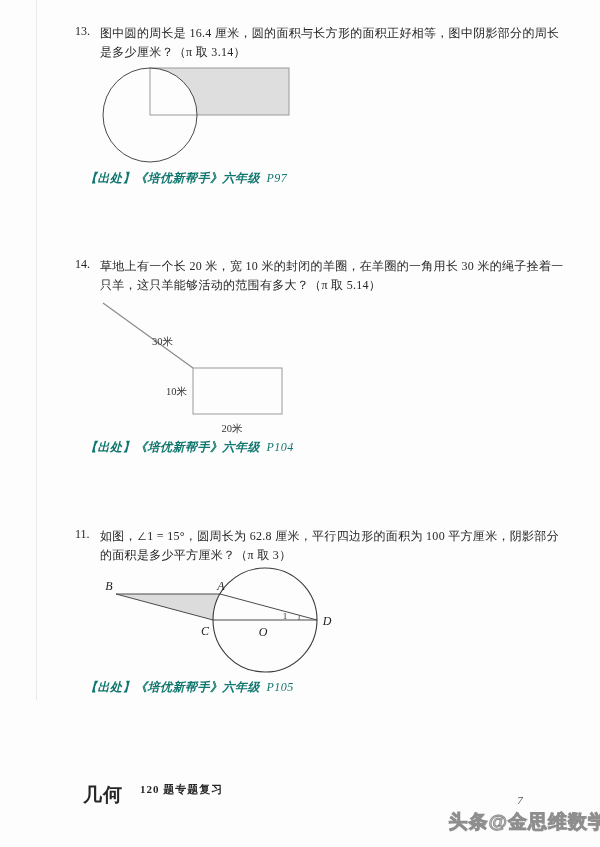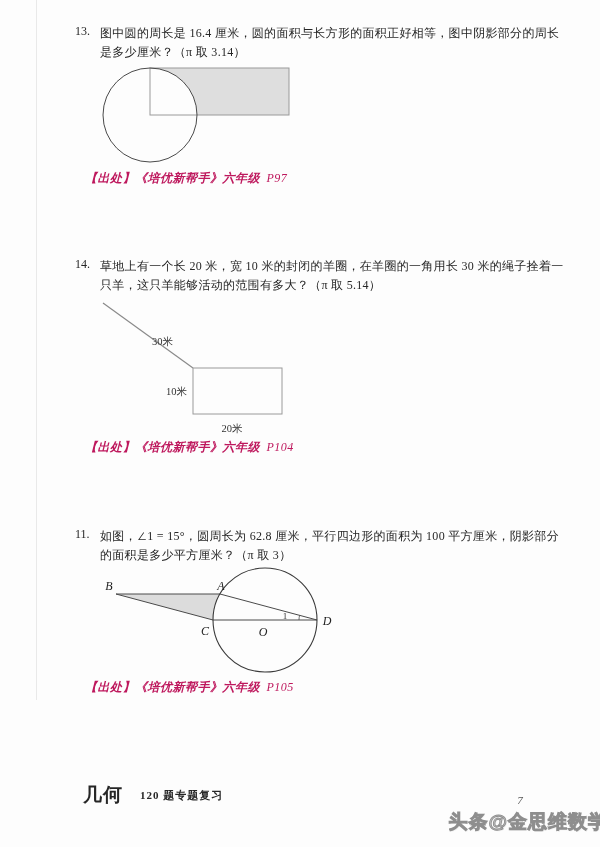--- a/index.html
+++ b/index.html
@@ -14,27 +14,27 @@
     position:absolute; left:36px; top:0; width:1px; height:700px;
     background:rgba(0,0,0,0.08);
   }
   .problem{ position:absolute; left:75px; width:480px; }
   .pnum{ position:absolute; left:0; top:0; font-size:12px; }
   .plines{ margin-left:25px;font-family:Liberation Serif, serif; }
   .pline{ font-size:12px; line-height:19px; letter-spacing:0.3px; white-space:nowrap; }
   .diagram{ position:absolute; }
   .source{
     position:absolute; left:85px; font-size:12px; font-weight:600;
-    font-style:italic; letter-spacing:0.5px; color:#be185d;
+    font-style:italic; letter-spacing:0.5px; color:#0f766e;
   }
   .srcpage{ font-weight:500; margin-left:3px; }
   .dlabel{ font-size:10.5px; fill:#333; font-family:"Liberation Serif","DejaVu Serif",serif; }
   .plabel{ font-size:12px; fill:#222; font-style:italic; font-family:"Liberation Serif","DejaVu Serif",serif; }
   .alabel{ font-size:9px; fill:#333; font-family:"Liberation Serif","DejaVu Serif",serif; }
-  .footer{ position:absolute; left:83px; top:782px; display:flex; align-items:center; }
+  .footer{ position:absolute; left:83px; top:782px; display:flex; align-items:flex-start; }
   .footer-title{ font-size:19px; font-weight:600; letter-spacing:1px; }
   .footer-subtitle{ font-size:11px; font-weight:700; margin-left:17px; letter-spacing:1px; }
   .pageno{
     position:absolute; left:508px; top:794px; width:24px; text-align:center;
     font-size:11px; font-style:italic; color:#555;
   }
   .watermark{
     position:absolute; right:12px; top:809px;
     font-family:"Liberation Sans","DejaVu Sans",sans-serif;
     font-size:19px; font-weight:700; letter-spacing:1px;

